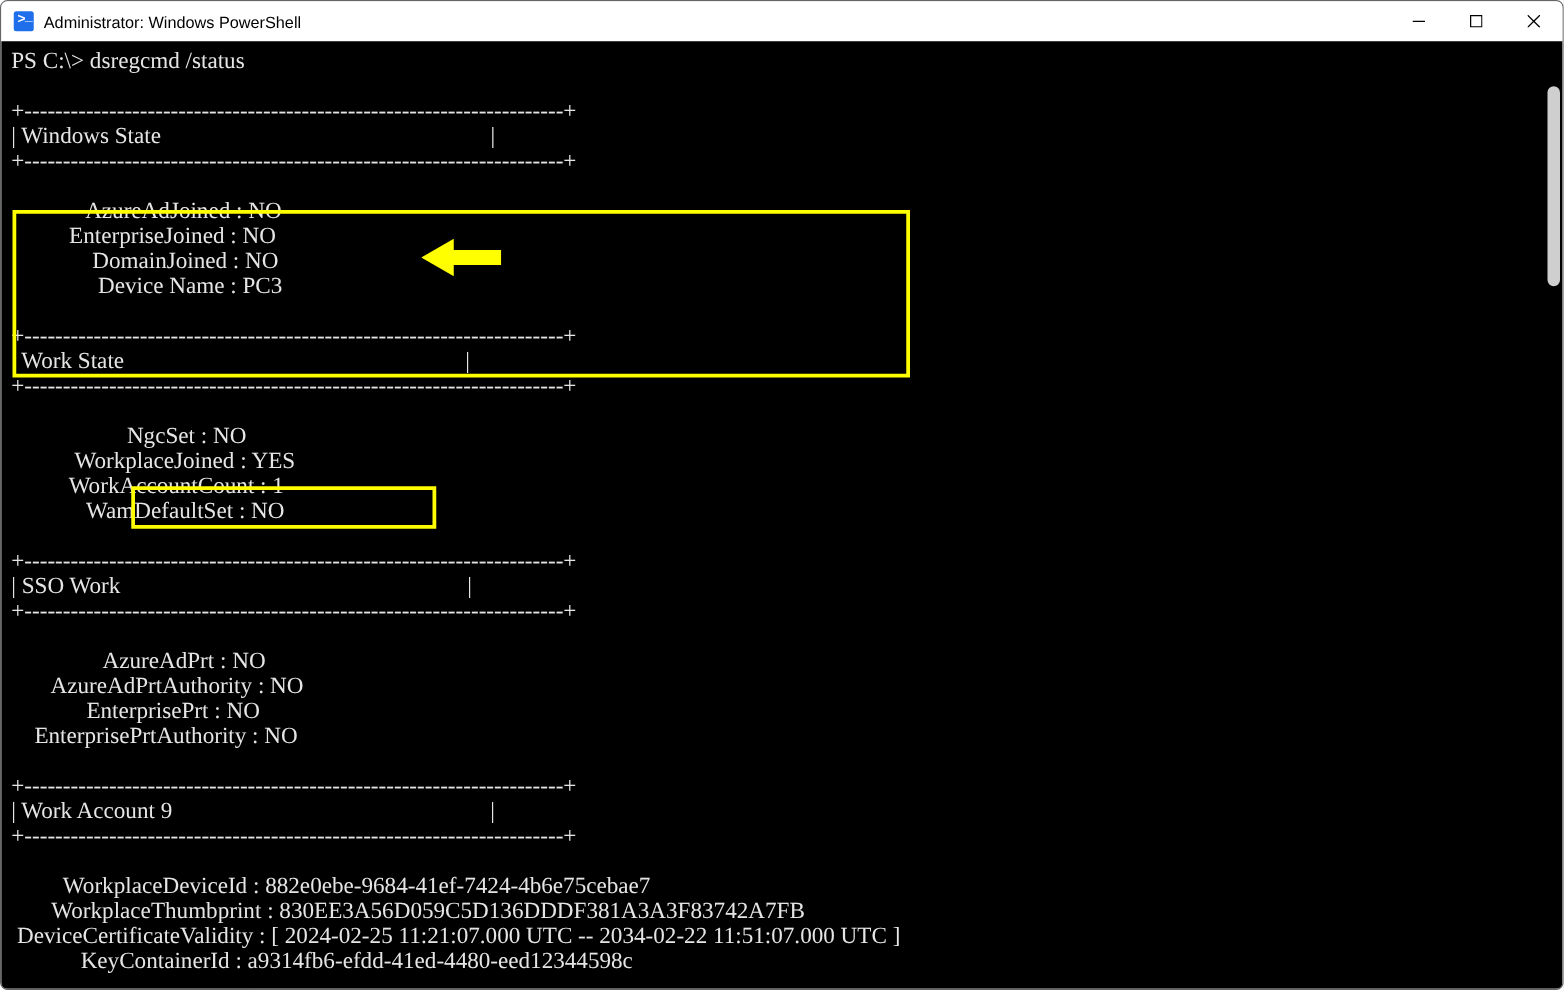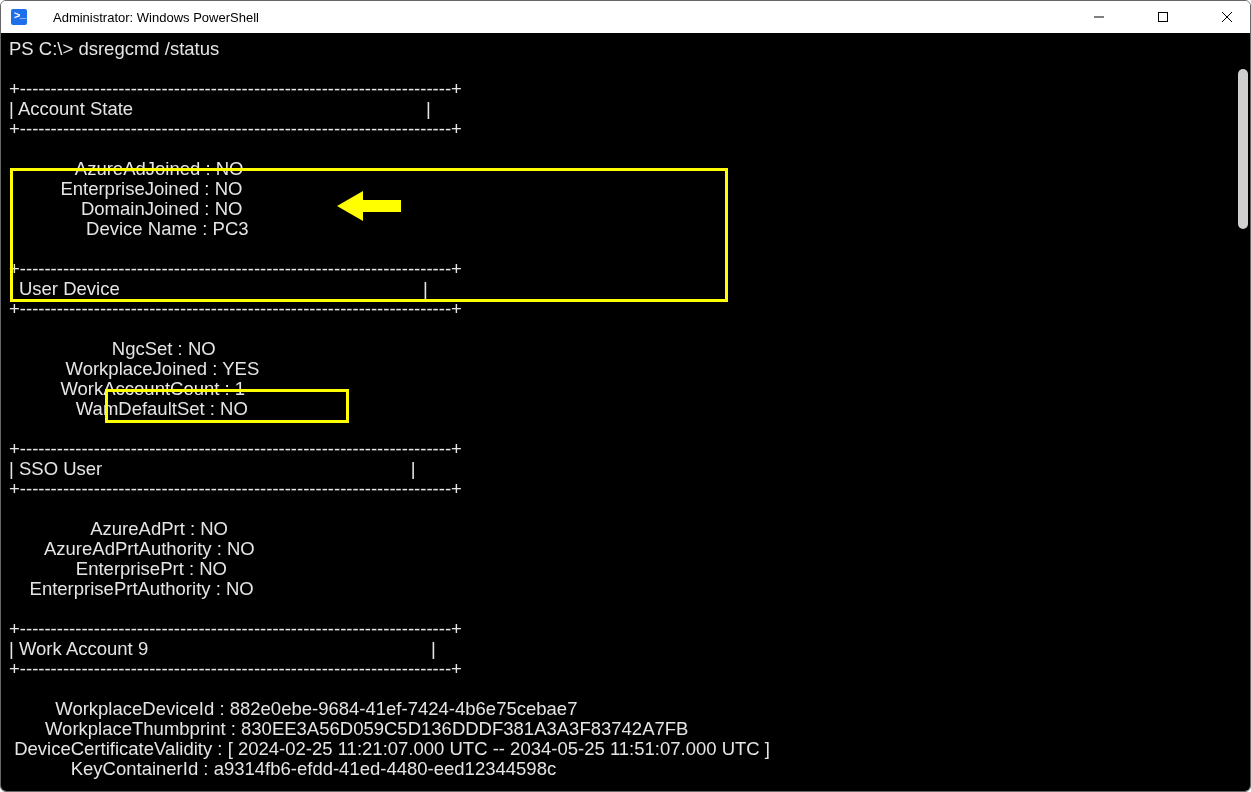--- a/index.html
+++ b/index.html
@@ -22,21 +22,20 @@
     overflow: hidden;
   }
   .titlebar {
     height: 32px;
     display: flex;
     align-items: center;
     background: #fff;
     color: #000;
     font-size: 13px;
     user-select: none;
-    gap: 18px;
   }
   .titlebar .ps-icon {
     width: 16px;
     height: 16px;
     margin-left: 10px;
     margin-right: 8px;
     background: #1f6feb;
     border-radius: 2px;
     position: relative;
   }
@@ -72,21 +71,21 @@
   .terminal-wrap {
     flex: 1;
     position: relative;
     background: #000;
   }
   .terminal {
     position: absolute;
     inset: 0;
     padding: 6px 8px 6px 8px;
     color: #e5e5e5;
-    font-family: Liberation Sans, sans-serif;
+    font-family: Liberation Serif, serif;
     font-size: 18.5px;
     line-height: 20px;
     white-space: pre;
     overflow: hidden;
   }
   .scrollbar {
     position: absolute;
     right: 2px;
     top: 36px;
     width: 10px;
@@ -136,53 +135,53 @@
           <line x1="0" y1="0" x2="10" y2="10"></line>
           <line x1="10" y1="0" x2="0" y2="10"></line>
         </svg>
     </div>
   </div>
 
   <div class="terminal-wrap">
 <div class="terminal"><span>PS C:\&gt; </span><span>dsregcmd /status</span>
 
 <span>+----------------------------------------------------------------------+</span>
-| <span>Account State</span>                                                         |
+| <span>Windows State</span>                                                         |
 <span>+----------------------------------------------------------------------+</span>
 
              AzureAdJoined : <span>NO</span>
           EnterpriseJoined : <span>NO</span>
               DomainJoined : <span>NO</span>
                Device Name : <span>PC3</span>
 
 <span>+----------------------------------------------------------------------+</span>
-| <span>User Device</span>                                                           |
+| <span>Work State</span>                                                           |
 <span>+----------------------------------------------------------------------+</span>
 
                     NgcSet : <span>NO</span>
            WorkplaceJoined : <span>YES</span>
           WorkAccountCount : <span>1</span>
              WamDefaultSet : <span>NO</span>
 
 <span>+----------------------------------------------------------------------+</span>
-| <span>SSO User</span>                                                            |
+| <span>SSO Work</span>                                                            |
 <span>+----------------------------------------------------------------------+</span>
 
                 AzureAdPrt : <span>NO</span>
        AzureAdPrtAuthority : <span>NO</span>
              EnterprisePrt : <span>NO</span>
     EnterprisePrtAuthority : <span>NO</span>
 
 <span>+----------------------------------------------------------------------+</span>
 | <span>Work Account 9</span>                                                       |
 <span>+----------------------------------------------------------------------+</span>
 
          WorkplaceDeviceId : <span>882e0ebe-9684-41ef-7424-4b6e75cebae7</span>
        WorkplaceThumbprint : <span>830EE3A56D059C5D136DDDF381A3A3F83742A7FB</span>
- DeviceCertificateValidity : <span>[ 2024-02-25 11:21:07.000 UTC -- 2034-05-25 11:51:07.000 UTC ]</span>
+ DeviceCertificateValidity : <span>[ 2024-02-25 11:21:07.000 UTC -- 2034-02-22 11:51:07.000 UTC ]</span>
             KeyContainerId : <span>a9314fb6-efdd-41ed-4480-eed12344598c</span></div>
 
     <div class="hilite box1"></div>
     <div class="hilite box2"></div>
     <div class="arrow">
       <svg viewBox="0 0 64 34">
         <polygon class="head" points="0,17 26,2 26,32"></polygon>
         <rect class="shaft" x="24" y="11" width="40" height="12"></rect>
       </svg>
     </div>

